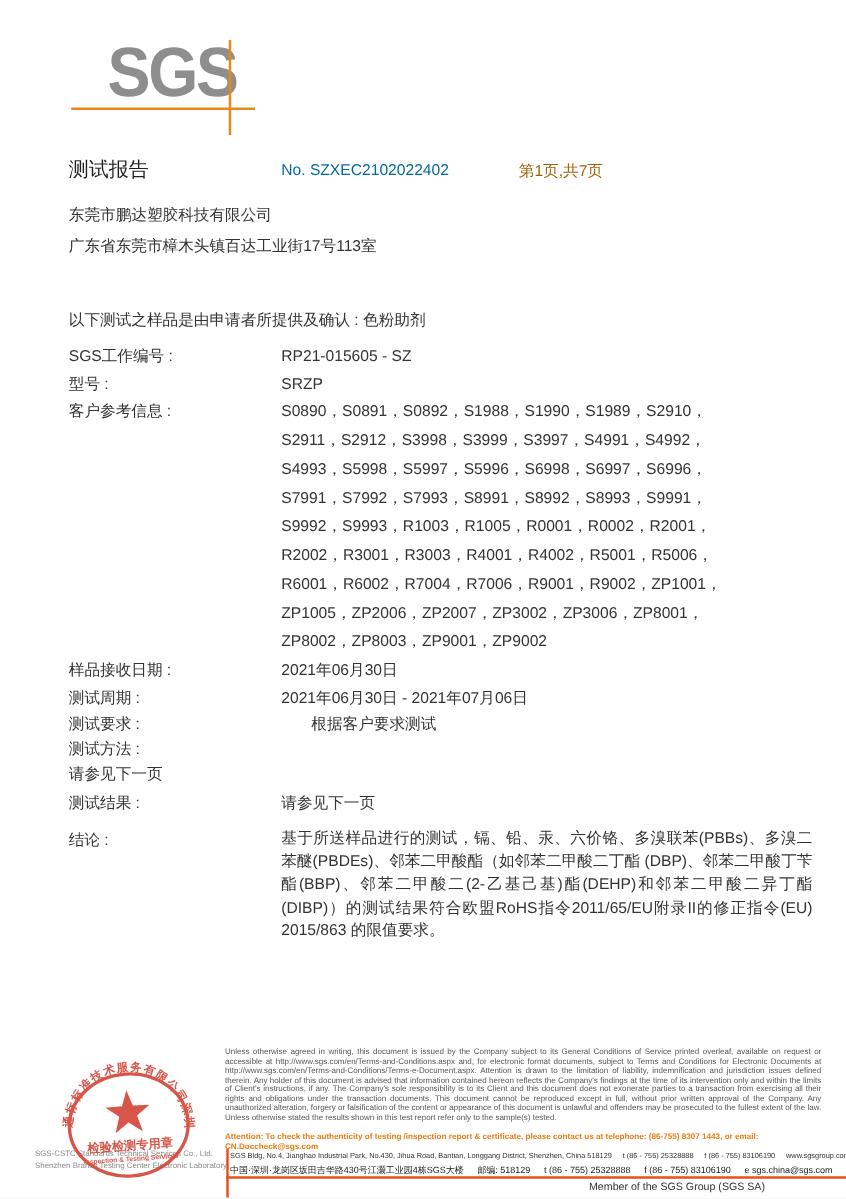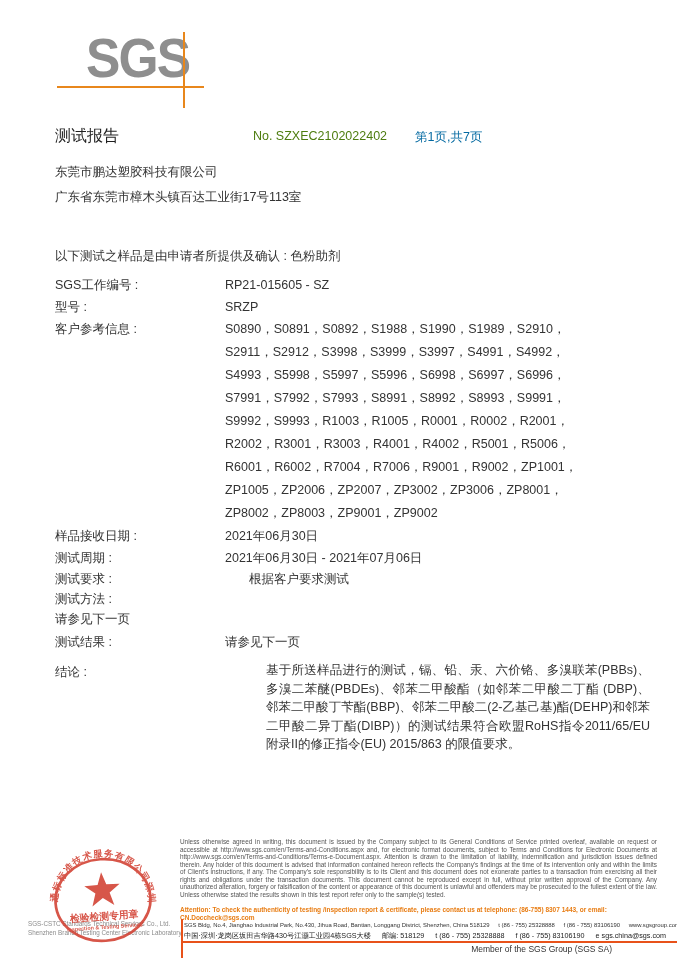--- a/index.html
+++ b/index.html
@@ -18,37 +18,37 @@
     position:absolute;left:86px;top:30px;
     font-size:56px;font-weight:bold;color:#8e8e8e;
     letter-spacing:-2px;line-height:1;
     transform:scaleX(.92);transform-origin:left top;
   }
   .logo-hline{position:absolute;left:57px;top:86px;width:147px;height:2px;background:#e8871c;}
   .logo-vline{position:absolute;left:183px;top:32px;width:2px;height:76px;background:#e8871c;}
   
   .title-row{position:absolute;left:55px;top:126px;right:25px;display:flex;align-items:flex-start;}
   .doc-title{font-size:16px;font-weight:normal;color:#1f1f1f;width:170px;flex:none;}
-  .doc-no{font-size:12.5px;width:190px;flex:none;padding-top:3px;color:#4d7c0f;text-align:center;}
+  .doc-no{font-size:12.5px;width:190px;flex:none;padding-top:3px;color:#0369a1;}
   .doc-date{font-size:12.5px;width:142px;flex:none;padding-top:3px;color:#333;}
-  .doc-page{font-size:12.5px;padding-top:3px;color:#0369a1;}
+  .doc-page{font-size:12.5px;padding-top:3px;color:#a16207;}
   
   .applicant{position:absolute;left:55px;top:160px;font-size:12.5px;line-height:25px;color:#333;}
   
   .main{position:absolute;left:55px;top:248px;right:25px;}
   .statement{font-size:12.5px;margin-bottom:9px;color:#333;}
   .row{display:flex;font-size:12.5px;line-height:22px;color:#333;}
   .row .lbl{width:170px;flex:none;}
   .row .val{flex:1;}
   .row.codes .val div{line-height:23px;}
   .row.received{margin-top:0;}
   .row.request{line-height:20px;gap:24px;}
   .row.method{line-height:20px;flex-direction:column;}
   .row.result{margin-top:2px;}
-  .row.conclusion{margin-top:8px;gap:41px;}
+  .row.conclusion{margin-top:8px;}
   .row.conclusion .val{line-height:18.5px;text-align:justify;padding-right:2px;}
   
   .lab-co{position:absolute;left:28px;top:920px;width:165px;font-size:6.3px;line-height:8.5px;color:#8b8b8b;}
   .stamp{position:absolute;left:25px;top:838px;width:156px;height:124px;transform:rotate(-4deg);opacity:.88;}
   .legal{position:absolute;left:180px;top:838px;width:477px;font-size:6.4px;line-height:7.55px;color:#555;text-align:justify;}
   .attention{position:absolute;left:180px;top:906px;width:477px;font-size:6.5px;line-height:7.6px;font-weight:bold;color:#e87c12;}
   .addr-en{position:absolute;left:184px;top:922px;width:493px;font-size:5.9px;color:#333;white-space:nowrap;overflow:hidden;}
   .addr-en span{margin-right:7px;}
   .addr-cn{position:absolute;left:184px;top:931px;width:591px;font-size:7.2px;color:#222;white-space:nowrap;overflow:hidden;}
   .addr-cn span{margin-right:9px;}

